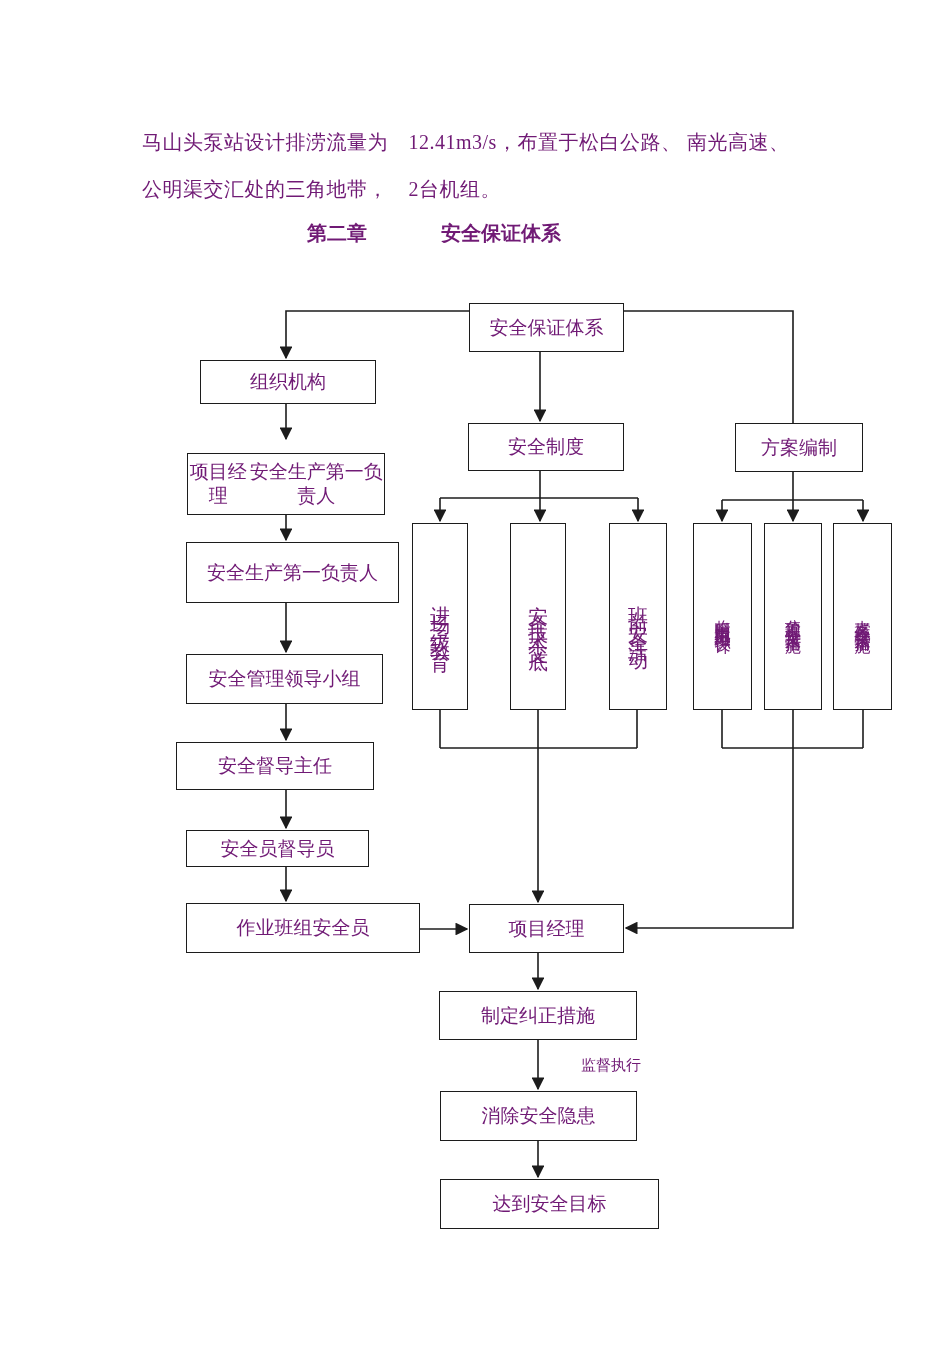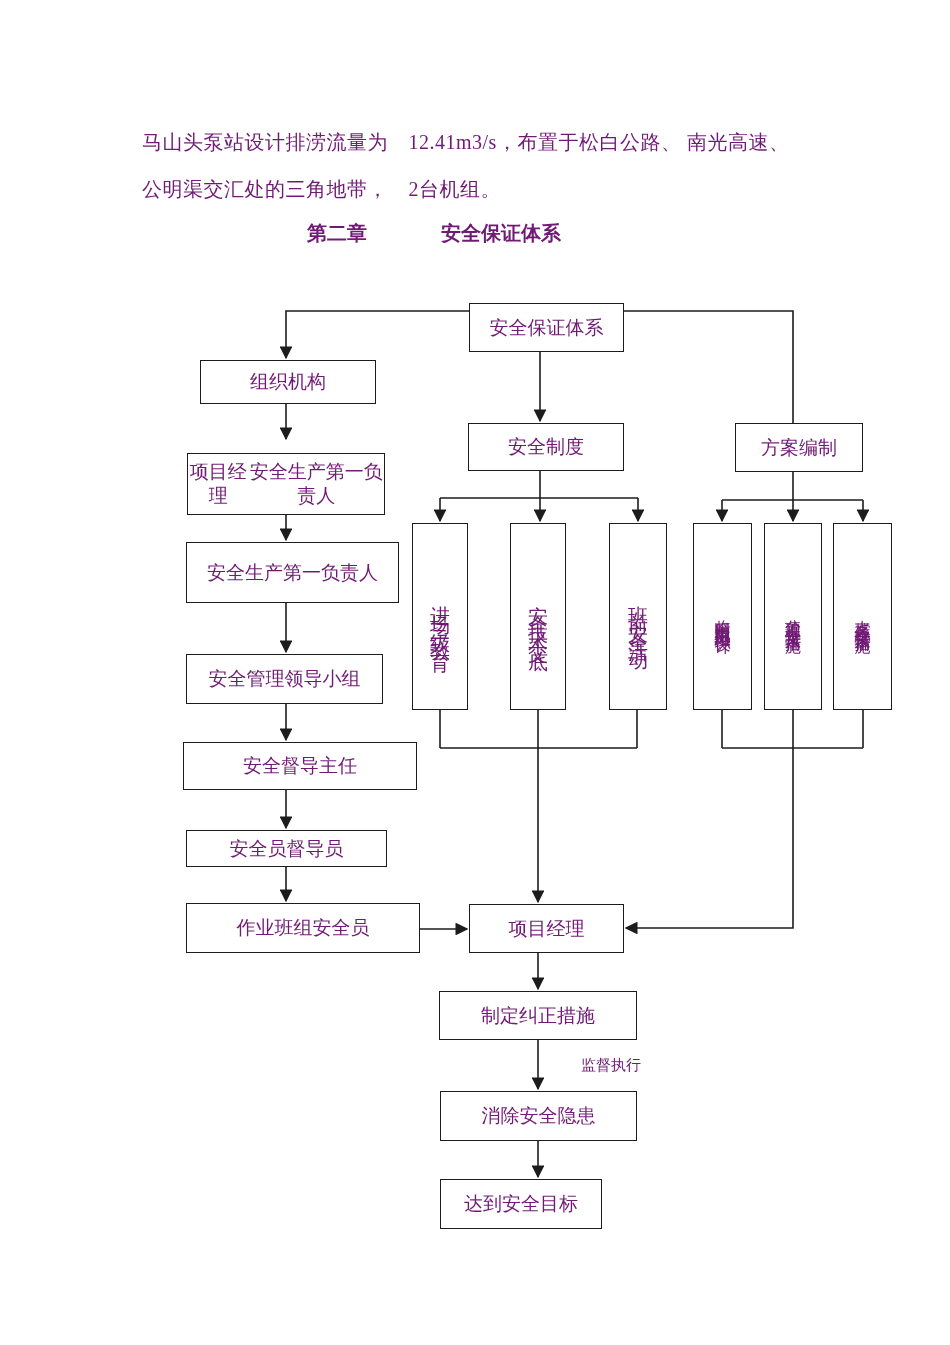--- a/index.html
+++ b/index.html
@@ -127,23 +127,23 @@
 
   <div class="node two-line" style="left:187px;top:441px;width:198px;height:62px">
     <span>项目经理</span>
     <span>安全生产第一负责人</span>
   </div>
 
   <div class="node" style="left:186px;top:542px;width:213px;height:61px">安全生产第一负责人</div>
 
   <div class="node" style="left:186px;top:654px;width:197px;height:50px">安全管理领导小组</div>
 
-  <div class="node" style="left:183px;top:742px;width:234px;height:48px">安全督导主任</div>
+  <div class="node" style="left:176px;top:742px;width:198px;height:48px">安全督导主任</div>
 
-  <div class="node" style="left:186px;top:830px;width:201px;height:37px">安全员督导员</div>
+  <div class="node" style="left:186px;top:830px;width:183px;height:37px">安全员督导员</div>
 
   <div class="node" style="left:186px;top:903px;width:234px;height:50px">作业班组安全员</div>
 
   <div class="node" style="left:468px;top:423px;width:156px;height:48px">安全制度</div>
 
   <div class="node" style="left:735px;top:423px;width:128px;height:49px">方案编制</div>
 
   <div class="node vnode v6" style="left:412px;top:523px;width:56px;height:187px">进场三级教育</div>
 
   <div class="node vnode v6" style="left:510px;top:523px;width:56px;height:187px">安全技术交底</div>
@@ -155,17 +155,17 @@
   <div class="node vnode v10" style="left:764px;top:523px;width:58px;height:187px">分项工程安全技术措施</div>
 
   <div class="node vnode v10" style="left:833px;top:523px;width:59px;height:187px">支撑系统安全技术措施</div>
 
   <div class="node" style="left:469px;top:904px;width:155px;height:49px">项目经理</div>
 
   <div class="node" style="left:439px;top:991px;width:198px;height:49px">制定纠正措施</div>
 
   <div class="node" style="left:440px;top:1091px;width:197px;height:50px">消除安全隐患</div>
 
-  <div class="node" style="left:440px;top:1179px;width:162px;height:50px">达到安全目标</div>
+  <div class="node" style="left:440px;top:1179px;width:219px;height:50px">达到安全目标</div>
 
   <span class="edge-label">监督执行</span>
 
 </div>
 
 </body></html>

